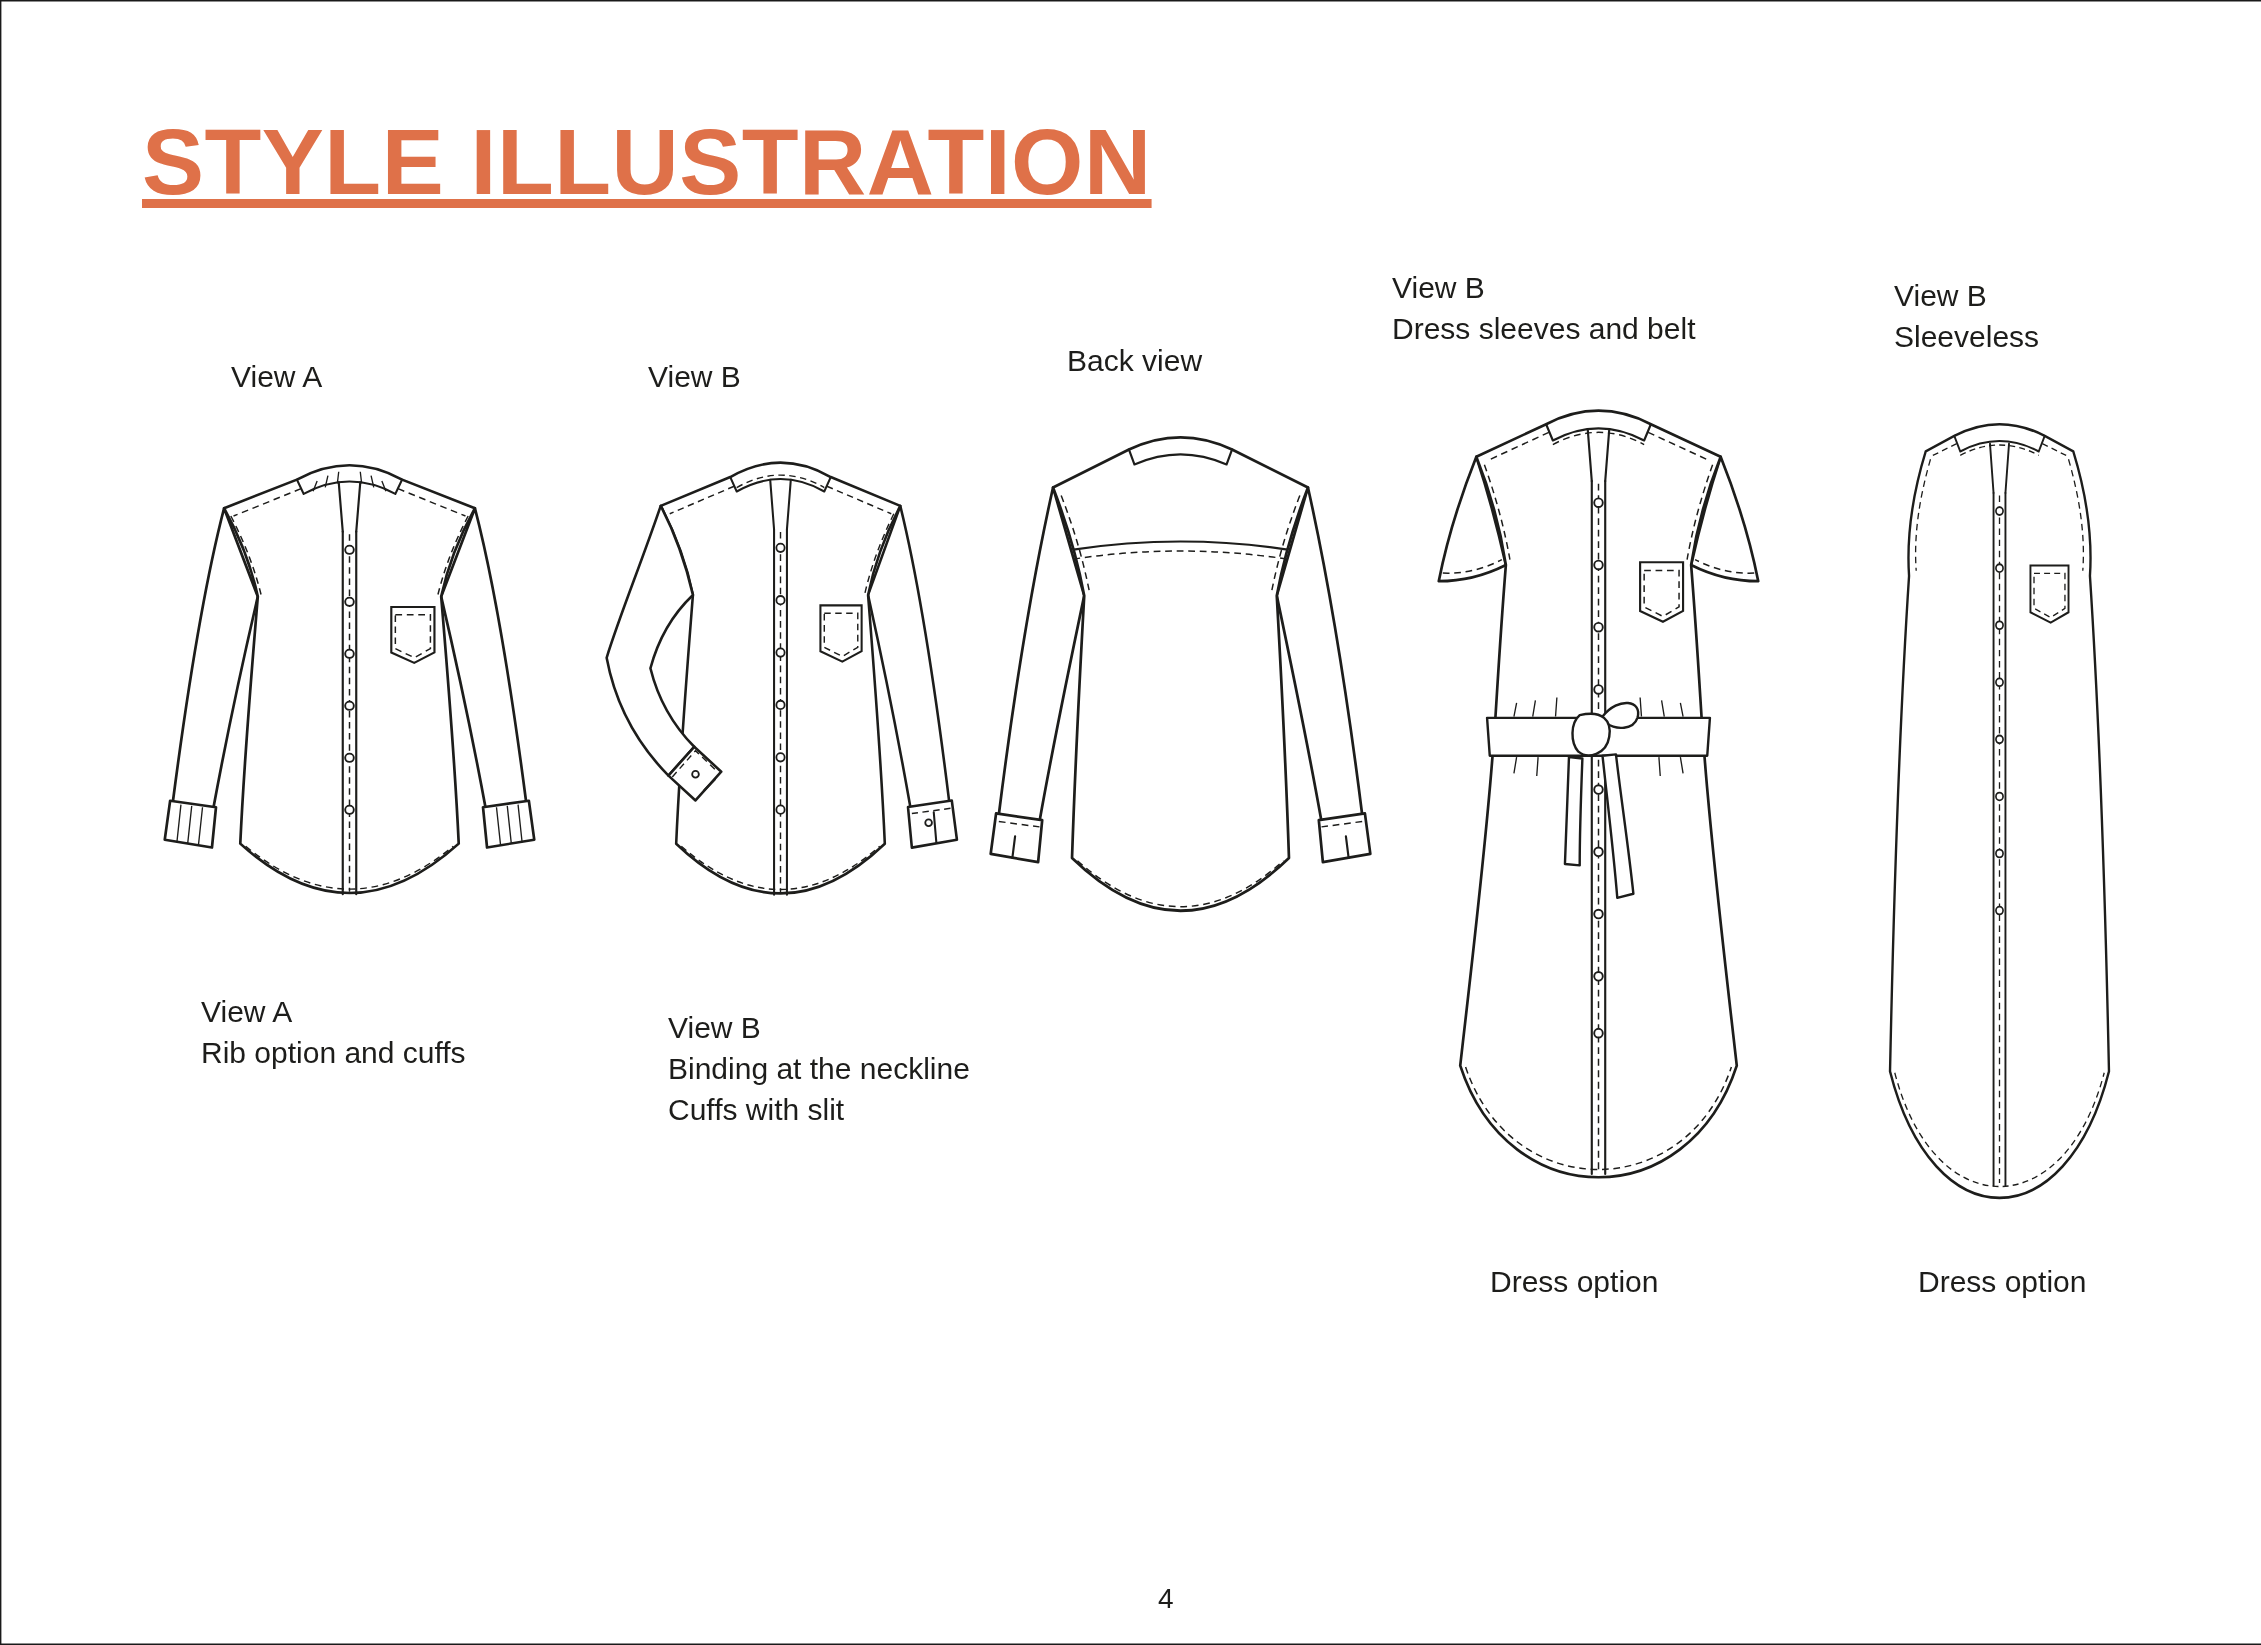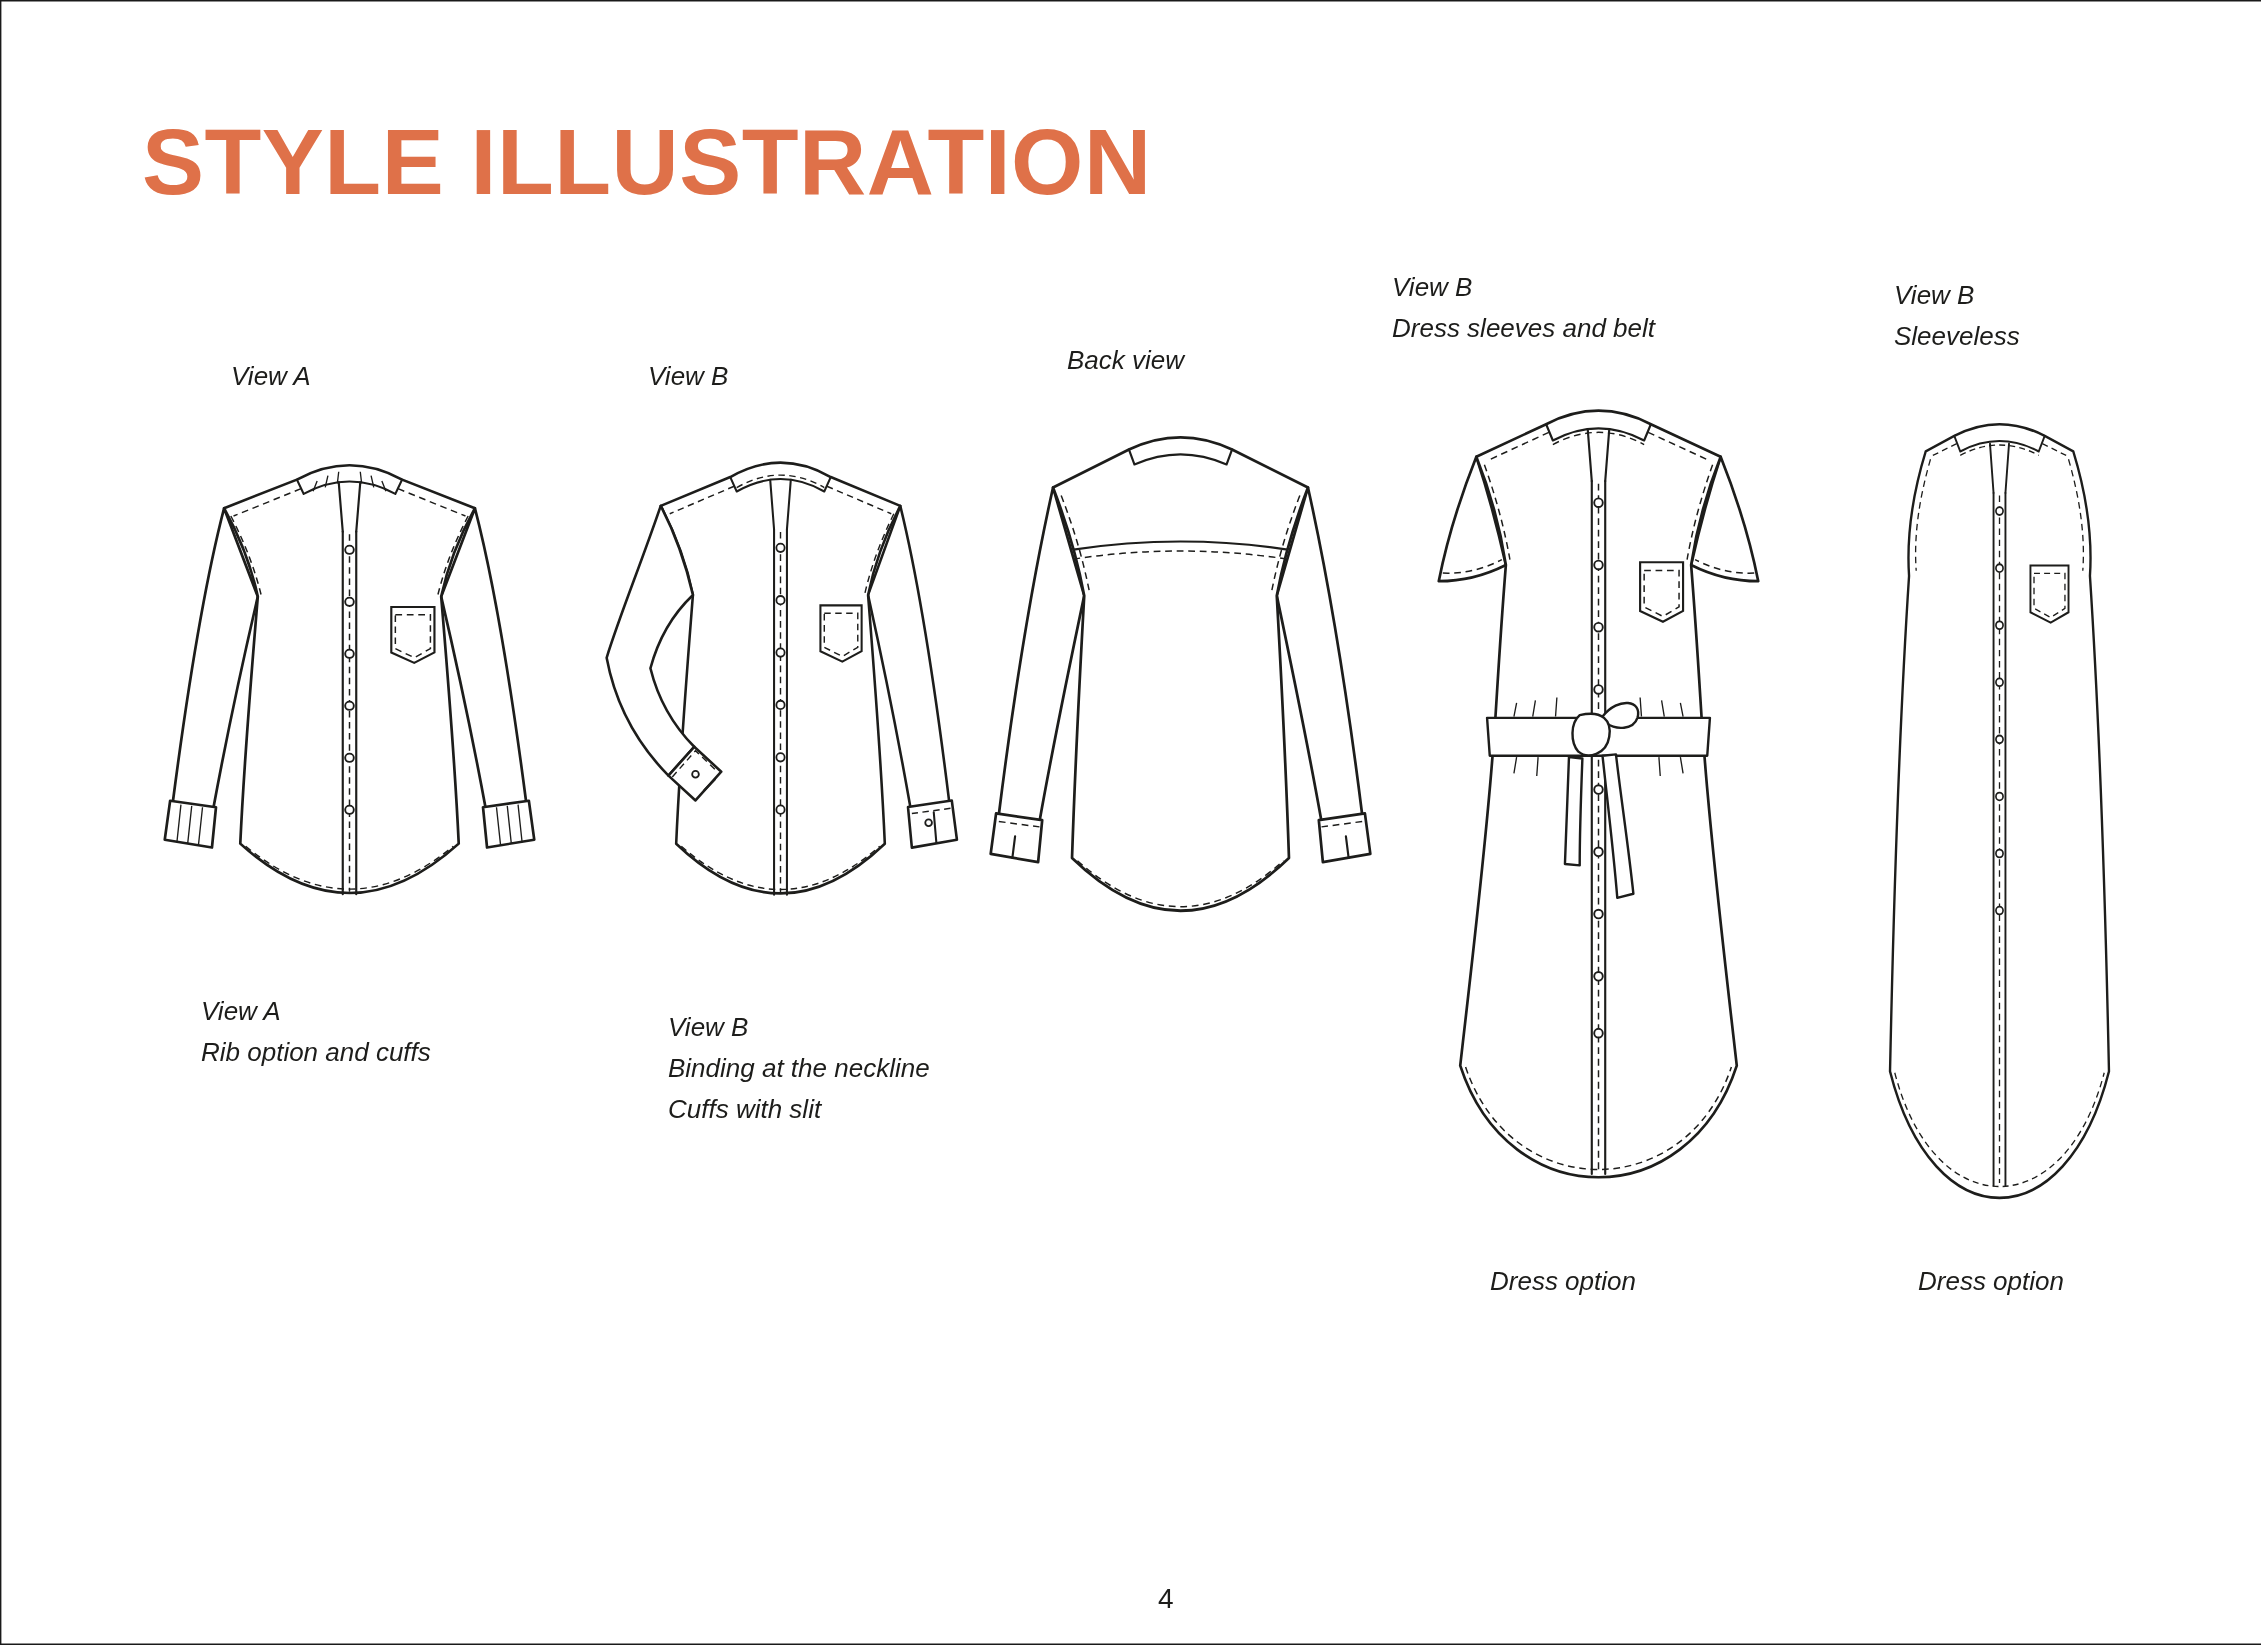--- a/index.html
+++ b/index.html
@@ -1,22 +1,22 @@
 <!DOCTYPE html>
 <html style="--accent: #df7149; --ink: #1d1d1b;font-size:7.2px"><head>
 <meta charset="utf-8">
 <style>
   :root { --accent:#df7149; --ink:#1d1d1b; }
   html,body { margin:0; padding:0; background:#ffffff; }
   body { width:2307px; height:1645px; position:relative; overflow:hidden;
          font-family:"Liberation Sans", sans-serif; color:var(--ink); }
   .sheet { position:absolute; inset:0; background:#fff; box-shadow: inset 0 0 0 1.4px #1a1a1a; }
   .title { position:absolute; left:142px; top:109px; margin:0;
-           font-size:93px; font-weight:bold; letter-spacing:0.5px; color:var(--accent); }
-  .lbl { position:absolute; font-size:26px; line-height:41px; white-space:nowrap;font-style:italic; }
+           font-size:93px; font-weight:bold; letter-spacing:0.5px; color:var(--accent);text-decoration:underline; }
+  .lbl { position:absolute; font-size:30px; line-height:41px; white-space:nowrap; }
   .pagenum { position:absolute; left:1158px; top:1583px; font-size:28px; }
   figure.art { position:absolute; margin:0; }
   figure.art svg { width:100%; height:100%; display:block; }
 </style>
 </head>
 <body>
 
 <div class="sheet">
 
   <h1 class="title">STYLE ILLUSTRATION</h1>

